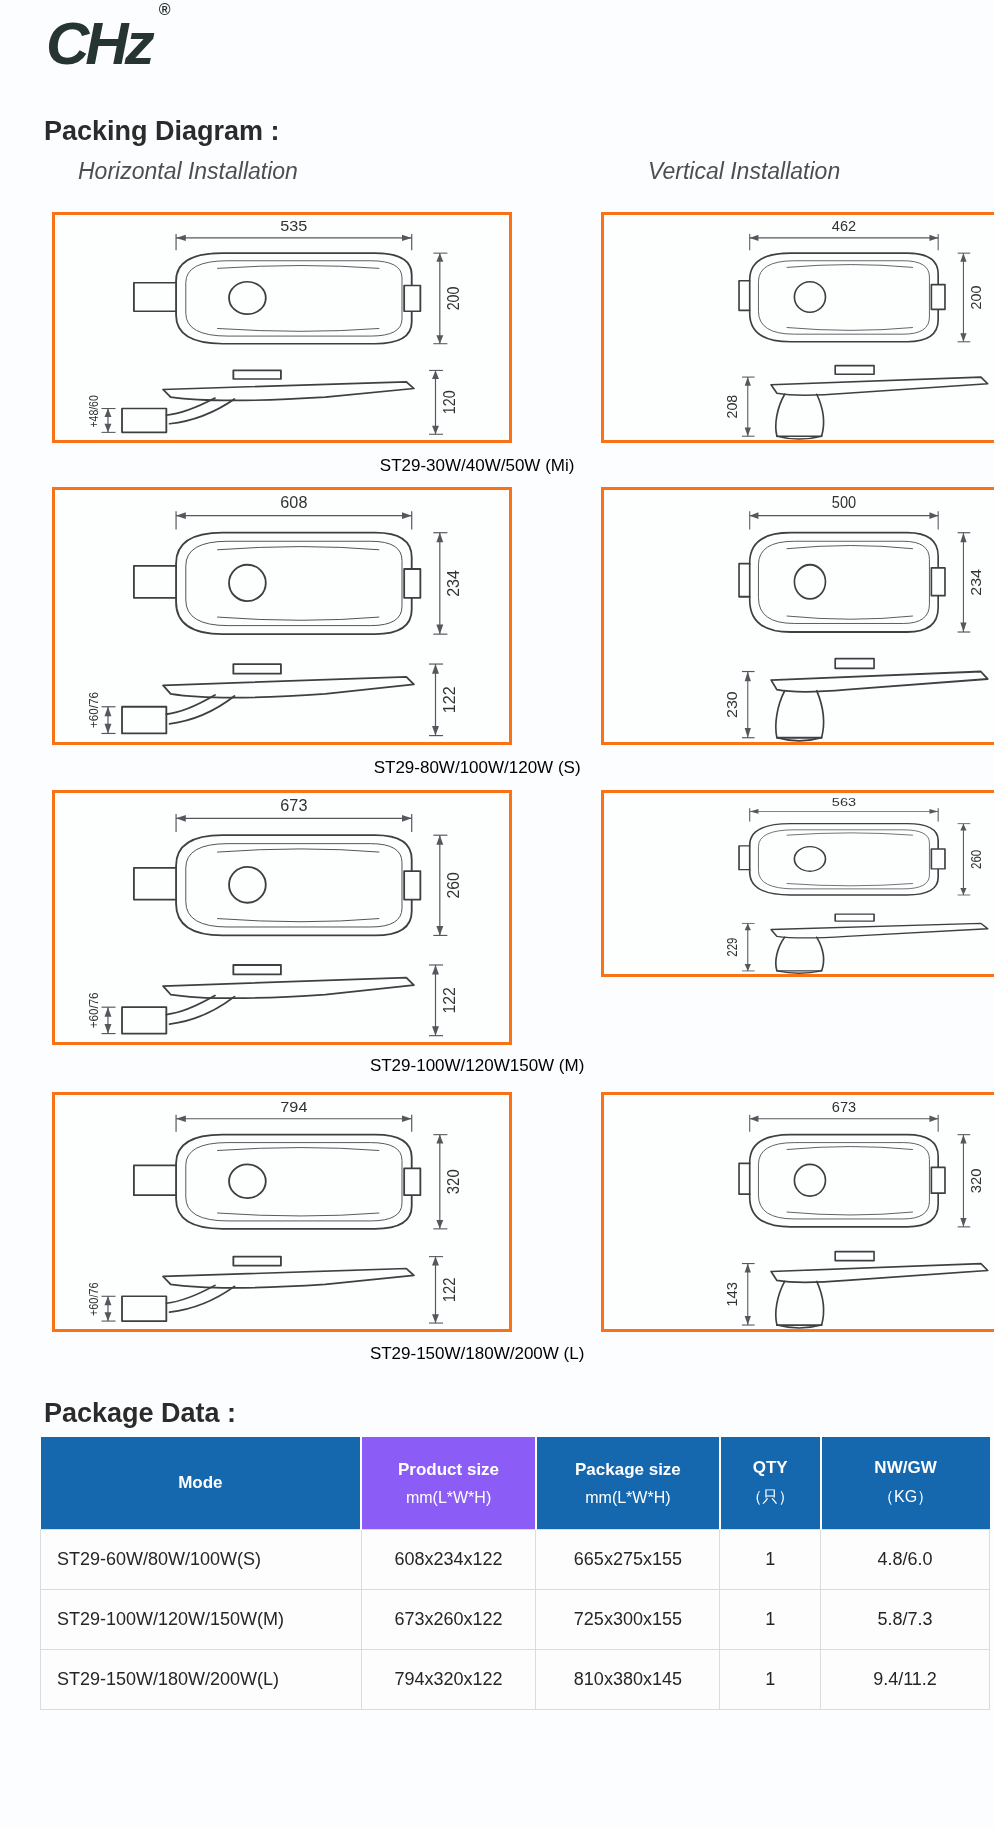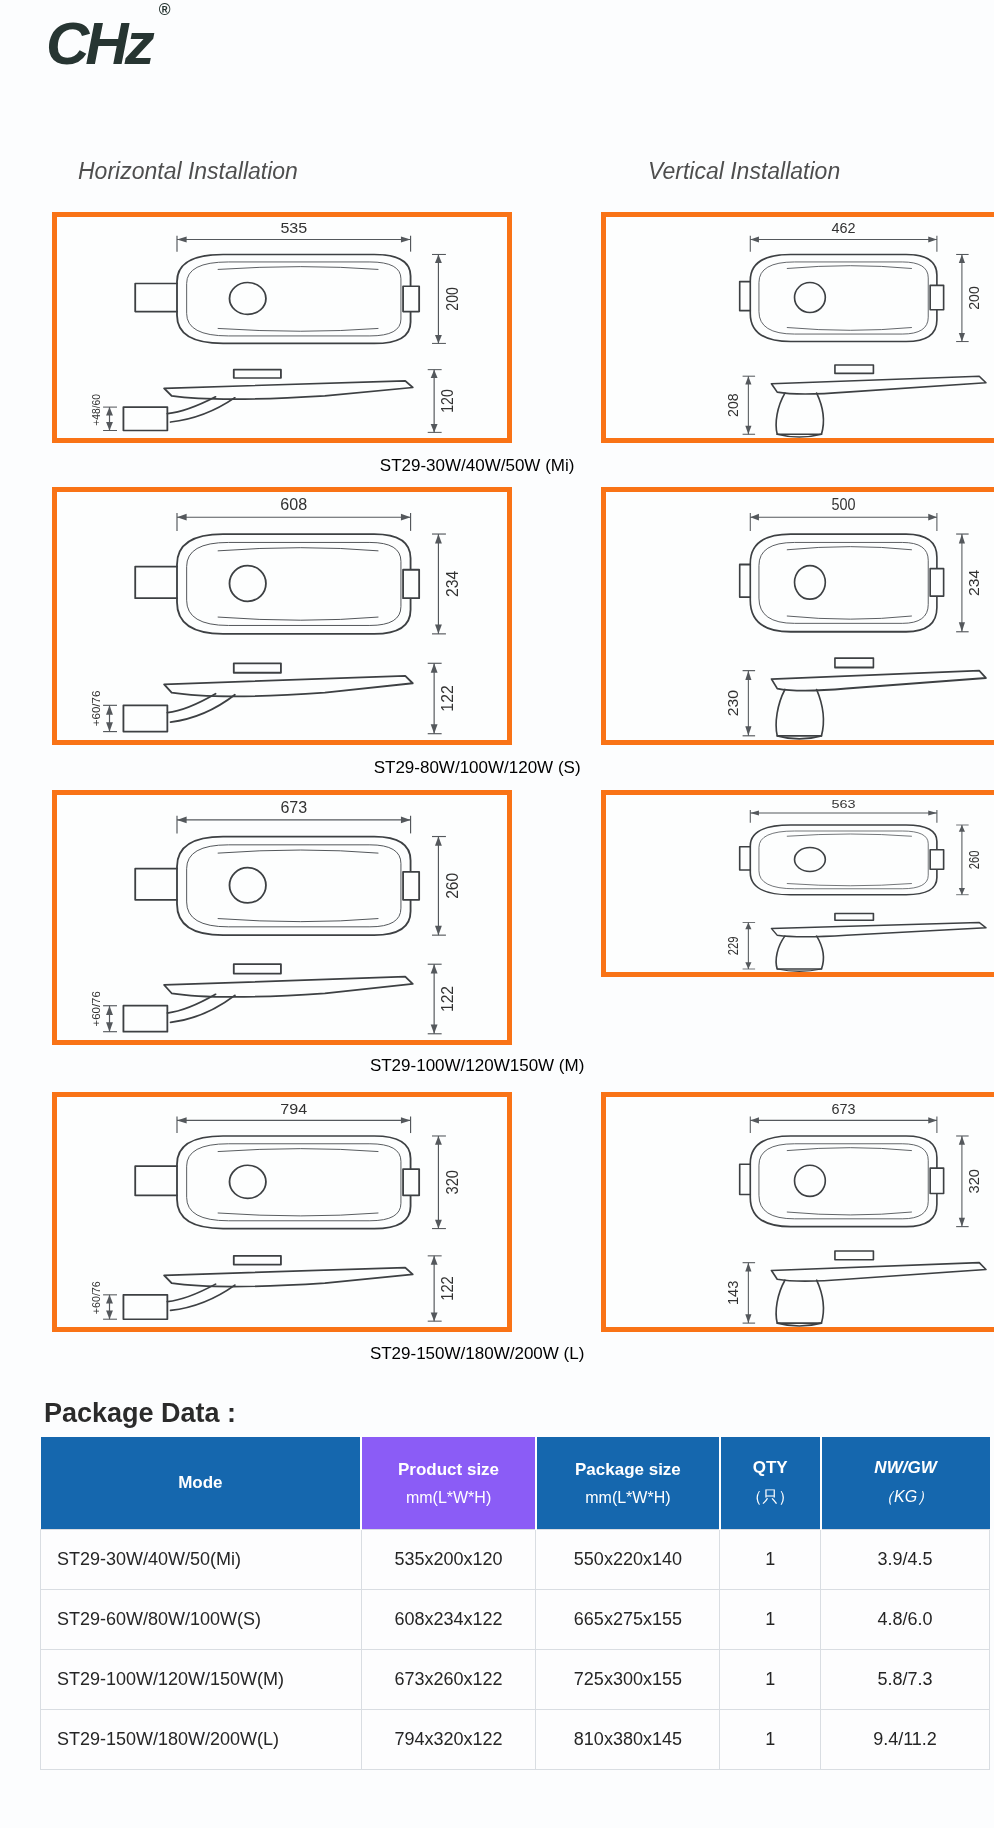--- a/index.html
+++ b/index.html
@@ -31,21 +31,21 @@
   .col-title{
     position:absolute;font-size:23px;font-weight:400;font-style:italic;color:#4e4e4e;
     white-space:nowrap;
   }
   #horizontal-title{left:78px;}
   #vertical-title{left:648px;letter-spacing:0px;}
   
   .diag-row{position:absolute;left:0;width:100%;}
   .diag-box{
     position:absolute;top:0;background:#fdfefe;
-    border:5px solid #f97316;box-sizing:border-box;
+    border:3px solid #f97316;box-sizing:border-box;
   }
   .diag-box.h{left:52px;width:460px;}
   .diag-box.v{left:571px;width:414px;margin-left:30px;}
   .diag-box svg{width:100%;height:100%;display:block;}
   .caption{
     position:absolute;left:0;width:96%;text-align:center;
     font-size:17px;color:#000000;white-space:nowrap;
   }
   
   .draw{stroke:#3d4043;fill:none;stroke-width:1.7;stroke-linejoin:round;stroke-linecap:round;}
@@ -57,35 +57,36 @@
   
   .pkg-table{
     position:absolute;left:40px;top:1437px;width:950px;
     border-collapse:collapse;table-layout:fixed;
   }
   .pkg-table thead th{
     background:#1567ae;color:#ffffff;height:92px;
     font-size:17px;font-weight:700;text-align:center;vertical-align:middle;
     border-right:2px solid #ffffff;padding:0;
   }
-  .pkg-table thead th:last-child{border-right:none;font-style:italic;}
+  .pkg-table thead th:last-child{border-right:none;}
   .pkg-table thead .l2{display:block;font-weight:400;font-size:16px;margin-top:9px;}
   .pkg-table tbody td{
     background:#fdfdfe;height:59px;font-size:18px;color:#252525;
     border:1px solid #d9dde2;text-align:center;vertical-align:middle;padding:0;
   }
   .pkg-table tbody td.mode{text-align:left;padding-left:16px;}
 </style>
 </head>
 <body>
 
 <div class="page">
 
   <div class="logo" style="color: rgb(39, 53, 50);"><span>CHz</span><sup>®</sup></div>
 
+  <h1 class="section" id="packing-heading">Packing Diagram :</h1>
 
   <div class="col-titles">
     <div class="col-title" id="horizontal-title">Horizontal Installation</div>
     <div class="col-title" id="vertical-title">Vertical Installation</div>
   </div>
 
   <div id="diagram-rows">
       <div class="diag-row" style="top: 212px;">
         <div class="diag-box h" style="height:231px">
           <svg viewBox="0 0 420 236" preserveAspectRatio="none">
@@ -521,27 +522,20 @@
     <thead id="tbl-head">
         <tr>
           <th style="background: rgb(21, 103, 174);"><span>Mode</span></th>
           <th style="background: #8b5cf6;"><span>Product size</span><span class="l2">mm(L*W*H)</span></th>
           <th style="background: rgb(21, 103, 174);"><span>Package size</span><span class="l2">mm(L*W*H)</span></th>
           <th style="background: rgb(21, 103, 174);"><span>QTY</span><span class="l2">（只）</span></th>
           <th style="background: rgb(21, 103, 174);"><span>NW/GW</span><span class="l2">（KG）</span></th>
         </tr>
       </thead>
     <tbody id="tbl-body">
-        <tr>
-          <td class="mode">ST29-30W/40W/50(Mi)</td>
-          <td>535x200x120</td>
-          <td>550x220x140</td>
-          <td>1</td>
-          <td>3.9/4.5</td>
-        </tr>
         <tr>
           <td class="mode">ST29-60W/80W/100W(S)</td>
           <td>608x234x122</td>
           <td>665x275x155</td>
           <td>1</td>
           <td>4.8/6.0</td>
         </tr>
         <tr>
           <td class="mode">ST29-100W/120W/150W(M)</td>
           <td>673x260x122</td>

